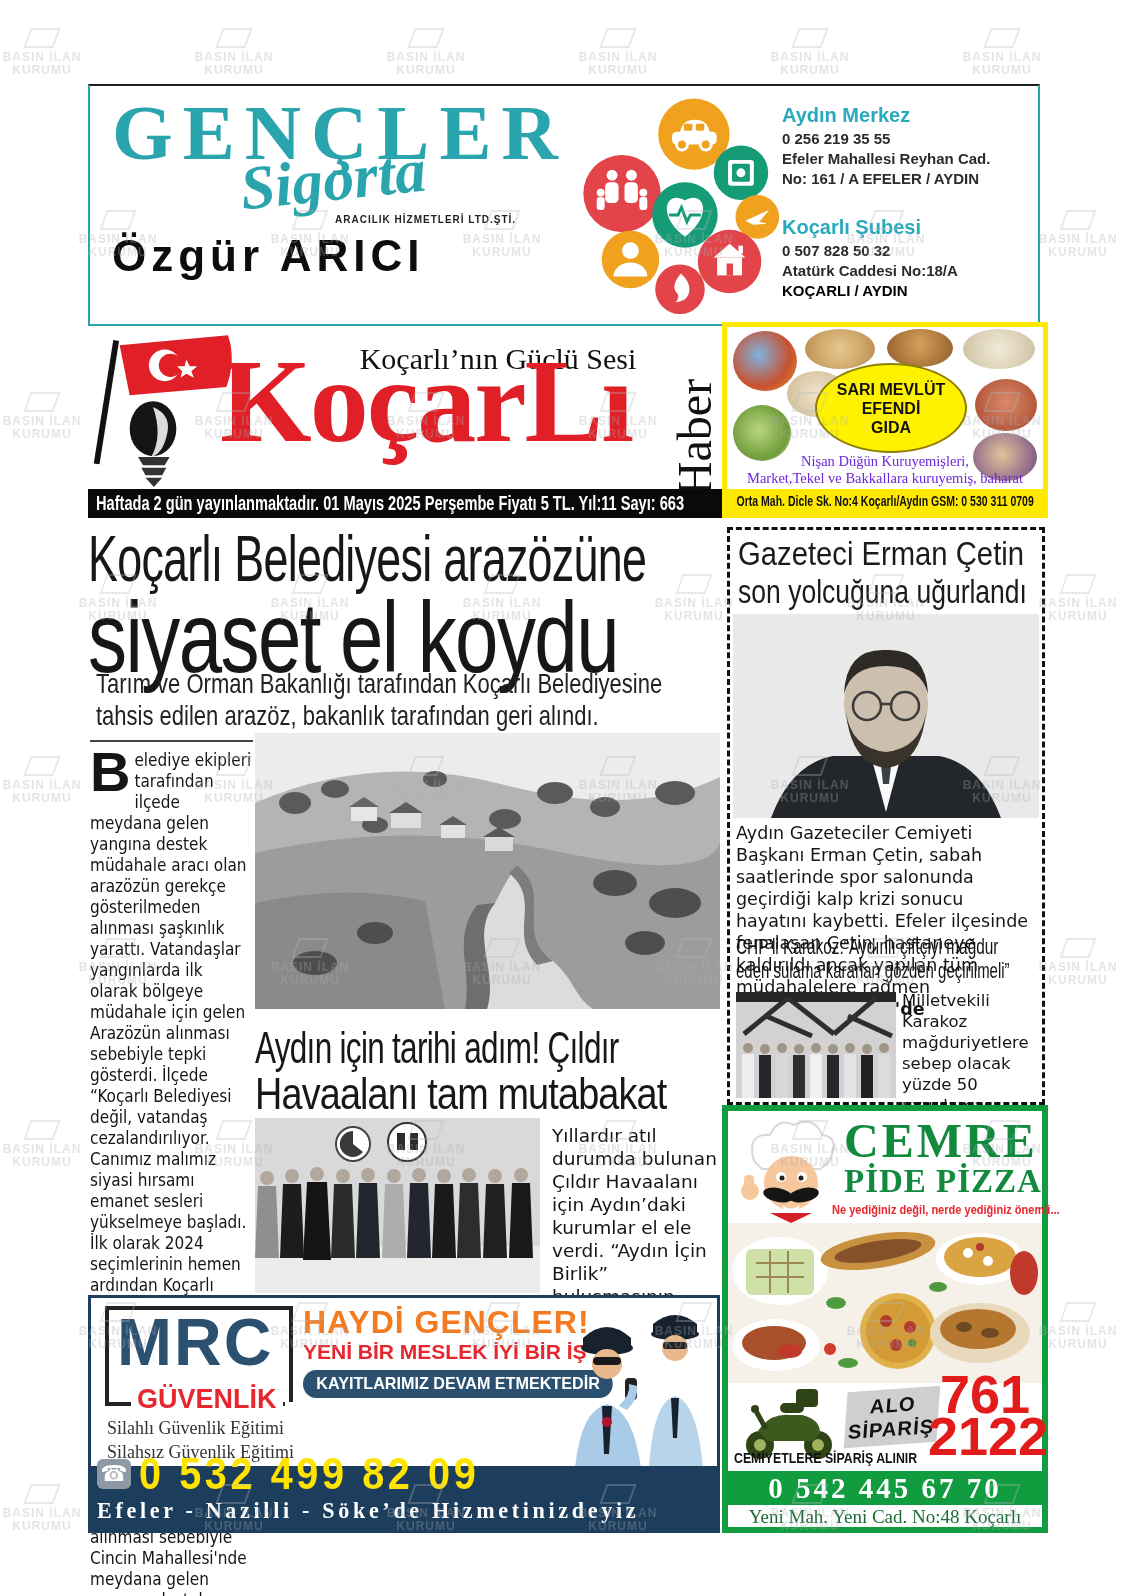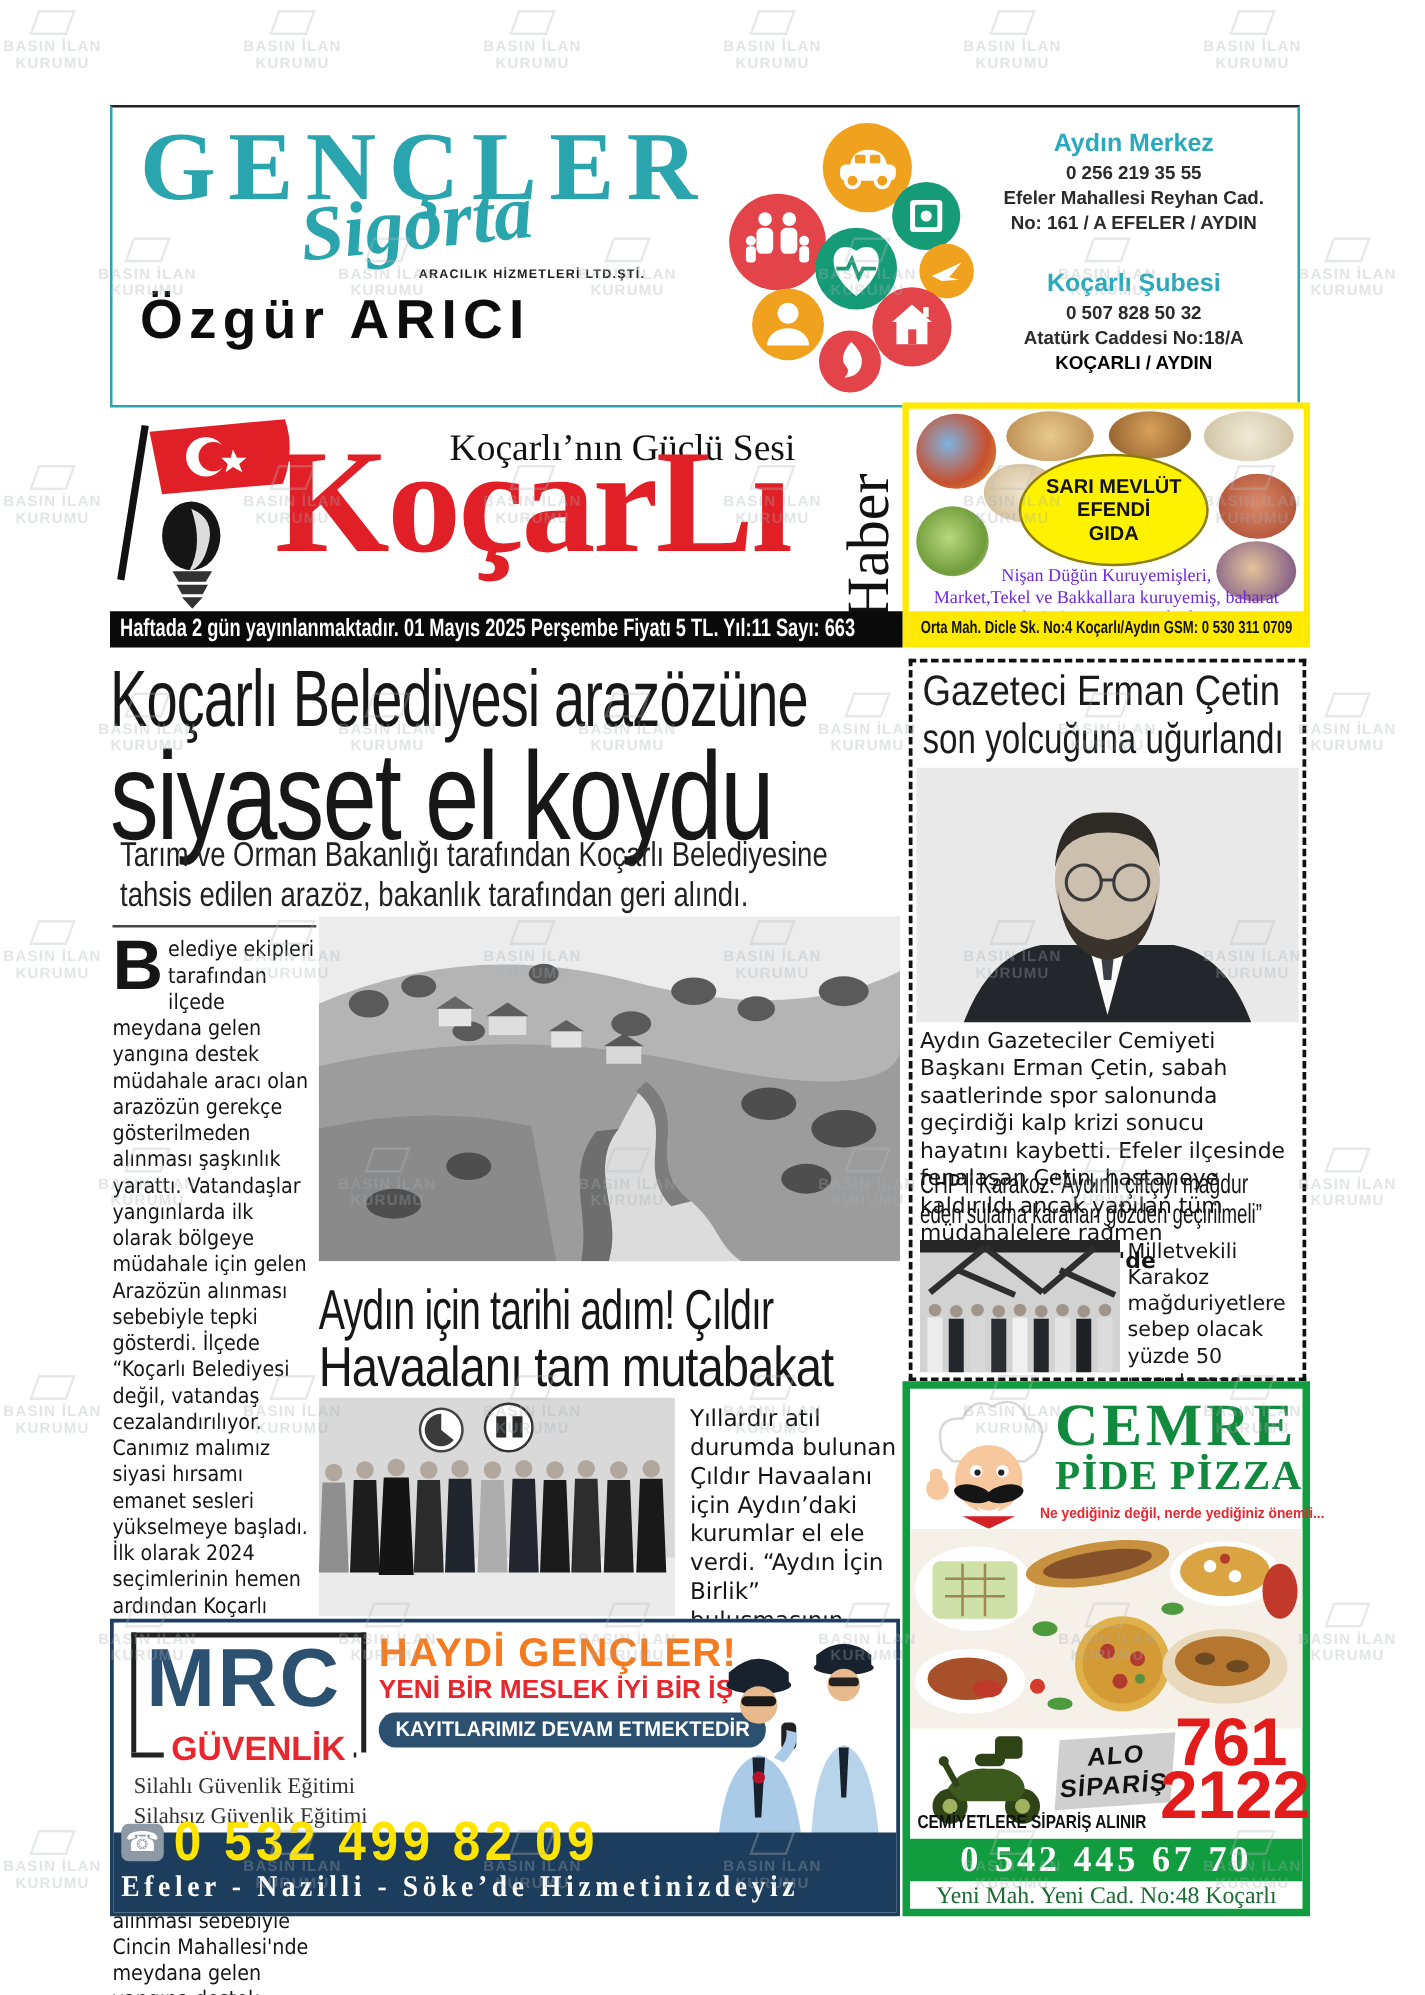--- a/index.html
+++ b/index.html
@@ -2,37 +2,37 @@
 <html><head>
 <meta charset="utf-8">
 <style>
   html,body{margin:0;padding:0;background:#fff;}
   #canvas{position:relative;width:1140px;height:1596px;margin:0 auto;background:#fff;overflow:hidden;
           font-family:"Liberation Sans",sans-serif;color:#111;}
   .abs{position:absolute;}
   .fit{display:inline-block;white-space:nowrap;transform-origin:left top;}
 
   
-  #wm-layer{position:absolute;inset:0;z-index:60;pointer-events:none;}
+  #wm-layer{position:absolute;inset:0;z-index:60;pointer-events:none;margin-top:20px;}
   .wm{position:absolute;width:120px;text-align:center;font:bold 12px "Liberation Sans",sans-serif;
       color:#a7adb3;opacity:.32;letter-spacing:1px;line-height:13px;}
   .wm::before{content:"";display:block;width:26px;height:16px;border:2px solid #b4bac0;
       transform:skewX(-20deg);margin:0 auto 3px;}
 
   
   #topad{left:88px;top:84px;width:948px;height:238px;border-top:2px solid #222;
          border-left:2px solid #2aa4ad;border-right:2px solid #2aa4ad;border-bottom:3px solid #2aa4ad;background:#fff;}
   .yagmur{position:absolute;left:22px;top:2px;color:#2aa4ad;font-family:"Liberation Serif",serif;
           font-size:78px;font-weight:bold;letter-spacing:10px;}
   .sigorta{position:absolute;left:150px;top:58px;color:#2aa4ad;font-family:"Liberation Serif",serif;
            font-style:italic;font-size:62px;transform:rotate(-6deg);font-weight:bold;}
   .aracilik{position:absolute;left:245px;top:128px;font-size:10px;font-weight:bold;color:#222;letter-spacing:1px;}
   .agent{position:absolute;left:22px;top:145px;font-size:44px;font-weight:bold;color:#0d0d0d;letter-spacing:5px;}
   #ins-icons{position:absolute;left:482px;top:6px;}
-  .office{position:absolute;width:250px;text-align:center;}
+  .office{position:absolute;width:250px;text-align:left;}
   .office .t{color:#29a9bd;font-weight:bold;font-size:20px;margin-bottom:2px;}
   .office .p,.office .l1,.office .l2{font-size:15px;font-weight:bold;color:#2b2b2b;line-height:20px;}
   #office1{left:692px;top:18px;}
   #office2{left:692px;top:130px;}
 
   
   #masthead{left:88px;top:326px;width:634px;height:163px;background:#fff;}
   #flag{position:absolute;left:0;top:6px;}
   .tagline{position:absolute;left:210px;top:16px;width:400px;text-align:center;
            font-family:"Liberation Serif",serif;font-size:30px;color:#111;}

